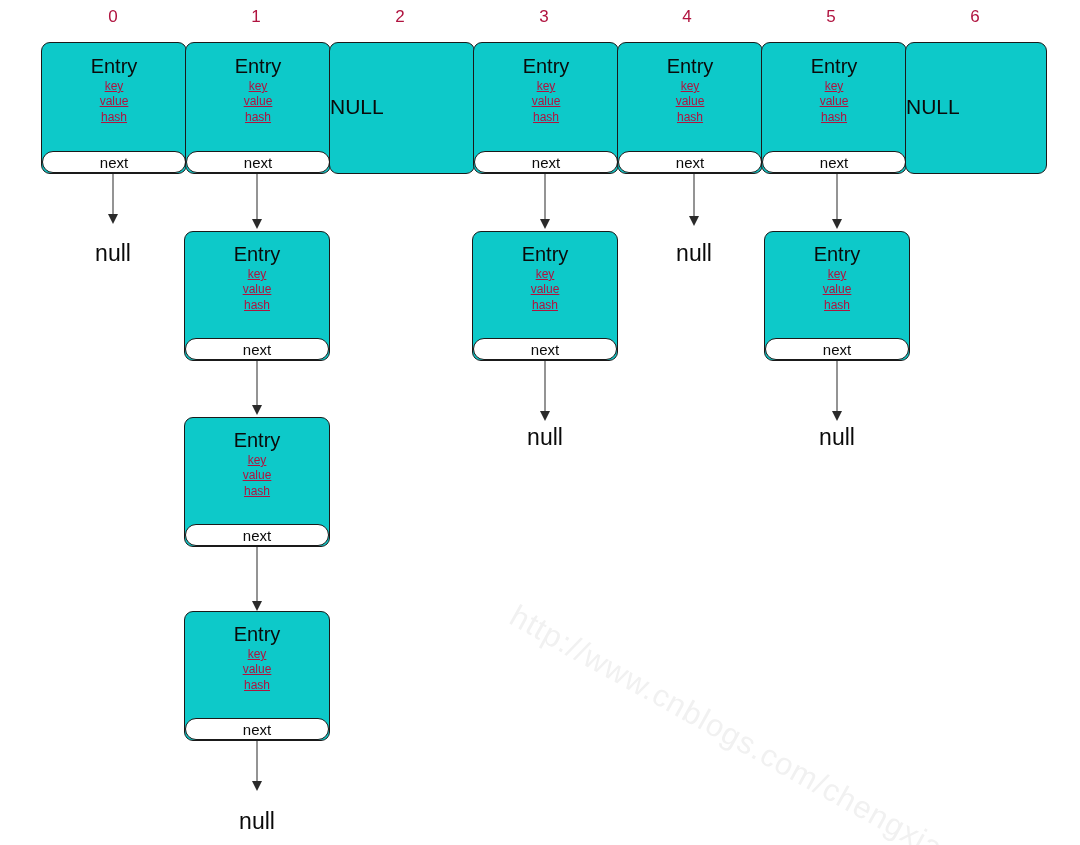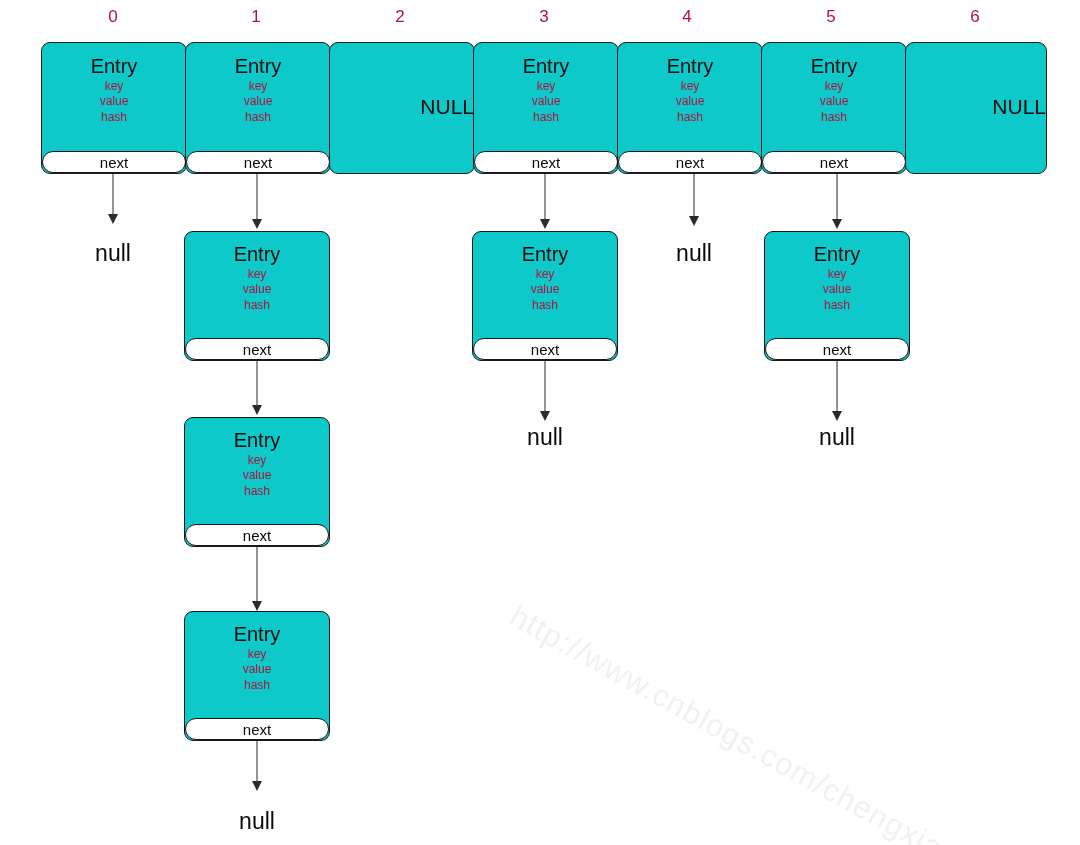--- a/index.html
+++ b/index.html
@@ -40,21 +40,21 @@
   .node{
     position:absolute;
     box-sizing:border-box;
     background:#0dc9c9;
     border:1.6px solid #1a1a1a;
     border-radius:9px;
     z-index:2;
     display:flex;
     flex-direction:column;
     justify-content:flex-start;
-    align-items:flex-end;
+    align-items:flex-start;
     overflow:hidden;
     gap:17px;
   }
   .node.null-cell{
     justify-content:center;
   }
   .node-body{
     width:100%;
     flex:1 1 auto;
     display:flex;
@@ -68,20 +68,21 @@
     font-size:20px;
     color:#0a0a0a;
     line-height:1.05;
     margin-bottom:2px;
   }
   .n-title.big{font-size:21px;}
   .n-field{
     font-size:12px;
     color:#b0133f;
     line-height:1.28;
+    text-decoration:underline;
   }
   .n-next{
     width:100%;
     height:22px;
     box-sizing:border-box;
     background:#ffffff;
     border:1.6px solid #1a1a1a;
     border-radius:11px;
     margin:0;
     display:flex;

